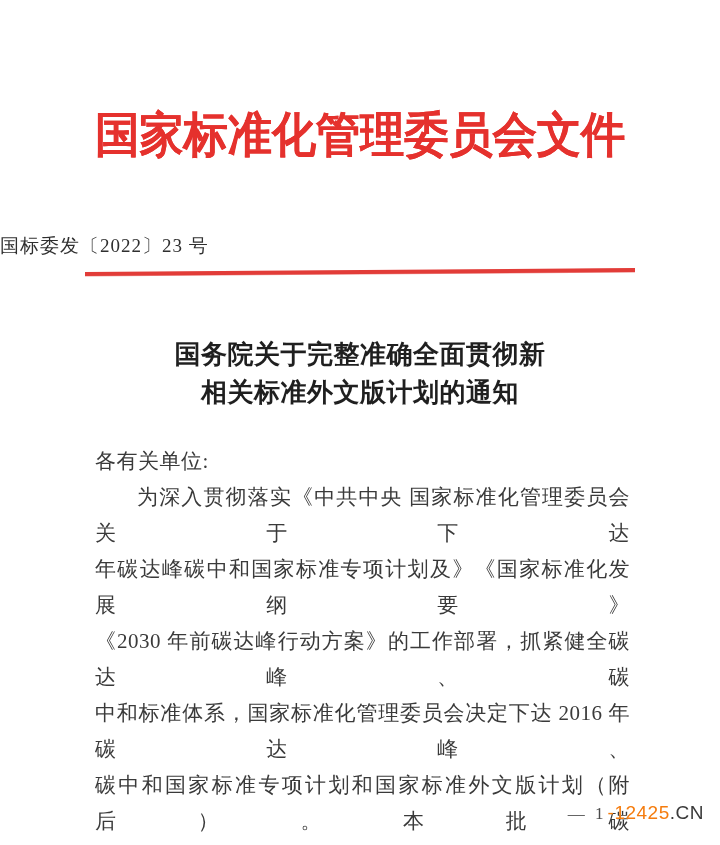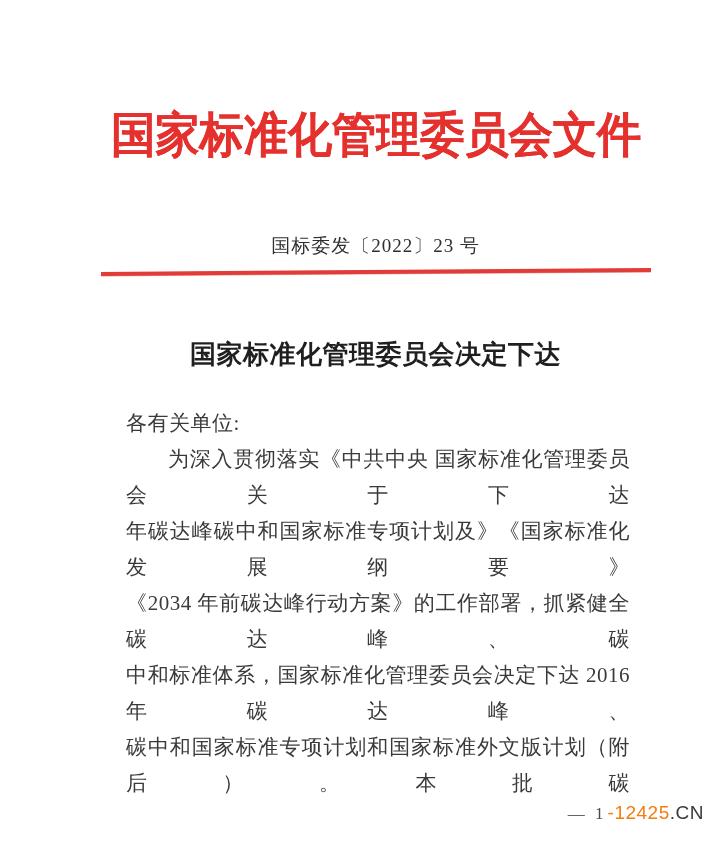--- a/index.html
+++ b/index.html
@@ -10,21 +10,20 @@
   * { margin: 0; padding: 0; box-sizing: border-box; }
   html, body { background: #ffffff; }
   .page {
     position: relative;
     width: 720px;
     height: 845px;
     margin: 0 auto;
     background: #ffffff;
     overflow: hidden;
     font-family: "Liberation Serif", "DejaVu Serif", serif;
-    padding-left: 31px;
   }
   
   .red-header {
     padding-top: 110px;
     text-align: center;
     white-space: nowrap;
   }
   .red-header .hdr-inner {
     display: inline-block;
     font-size: 48px;
@@ -32,21 +31,21 @@
     font-weight: 700;
     color: var(--header-red);
     letter-spacing: 0px;
     transform: scaleX(0.92);
     transform-origin: center;
     text-shadow: 0.4px 0 0 var(--header-red);
   }
   
   .doc-number {
     margin-top: 74px;
-    text-align: center;
+    text-align: left;
     font-size: 19px;
     line-height: 24px;
     color: #2f2f2f;
     letter-spacing: 1px;
   }
   
   .red-line {
     margin: 12px auto 0 auto;
     width: 550px;
     height: 3.5px;
@@ -107,28 +106,29 @@
 
   <div class="red-header">
     <span class="hdr-inner">国家标准化管理委员会文件</span>
   </div>
 
   <div class="doc-number">国标委发〔2022〕23 号</div>
 
   <div class="red-line"></div>
 
   <h1 class="title">
-    <span class="title-line">国家标准化管理委员会决定下达</span>
+    <span class="title-line">国务院关于完整准确全面贯彻新</span>
+    <span class="title-line">相关标准外文版计划的通知</span>
   </h1>
 
   <div class="body-text">
     <div class="salutation">各有关单位:</div>
     <div class="para-line first">为深入贯彻落实《中共中央 国家标准化管理委员会关于下达</div>
     <div class="para-line">年碳达峰碳中和国家标准专项计划及》《国家标准化发展纲要》</div>
-    <div class="para-line">《2034 年前碳达峰行动方案》的工作部署，抓紧健全碳达峰、碳</div>
+    <div class="para-line">《2030 年前碳达峰行动方案》的工作部署，抓紧健全碳达峰、碳</div>
     <div class="para-line">中和标准体系，国家标准化管理委员会决定下达 2016 年碳达峰、</div>
     <div class="para-line">碳中和国家标准专项计划和国家标准外文版计划（附后）。本批碳</div>
 
   </div>
 
   <div class="footer">
     <span class="page-num">— 1</span>
     <span class="watermark">
       <span class="wm-main">-12425</span><span class="wm-suffix">.CN</span>
     </span>

